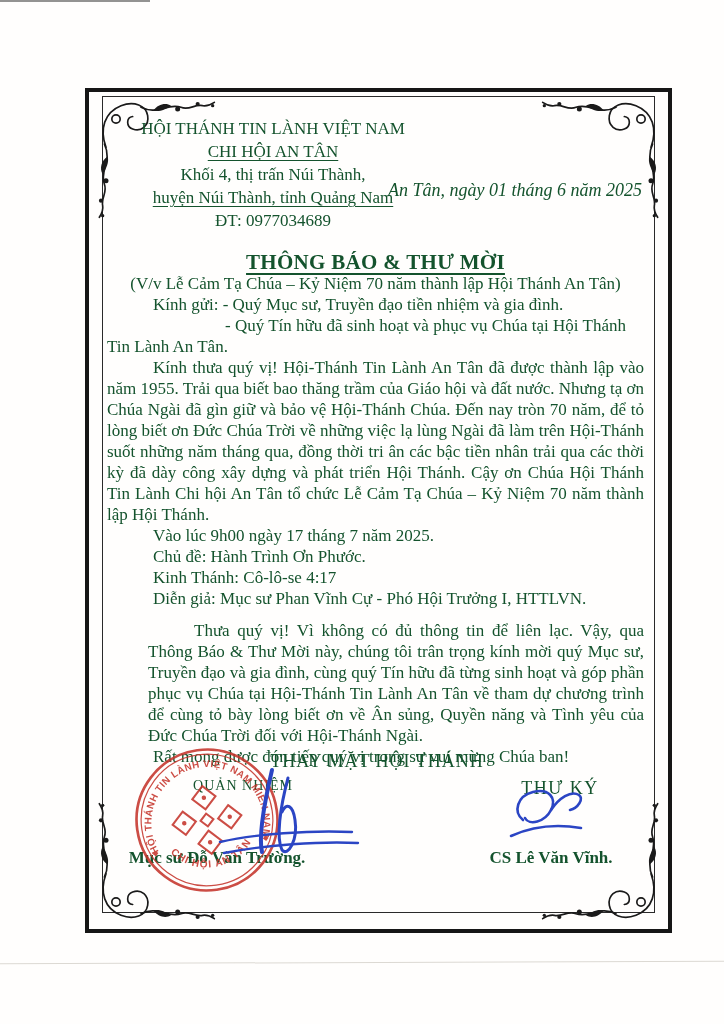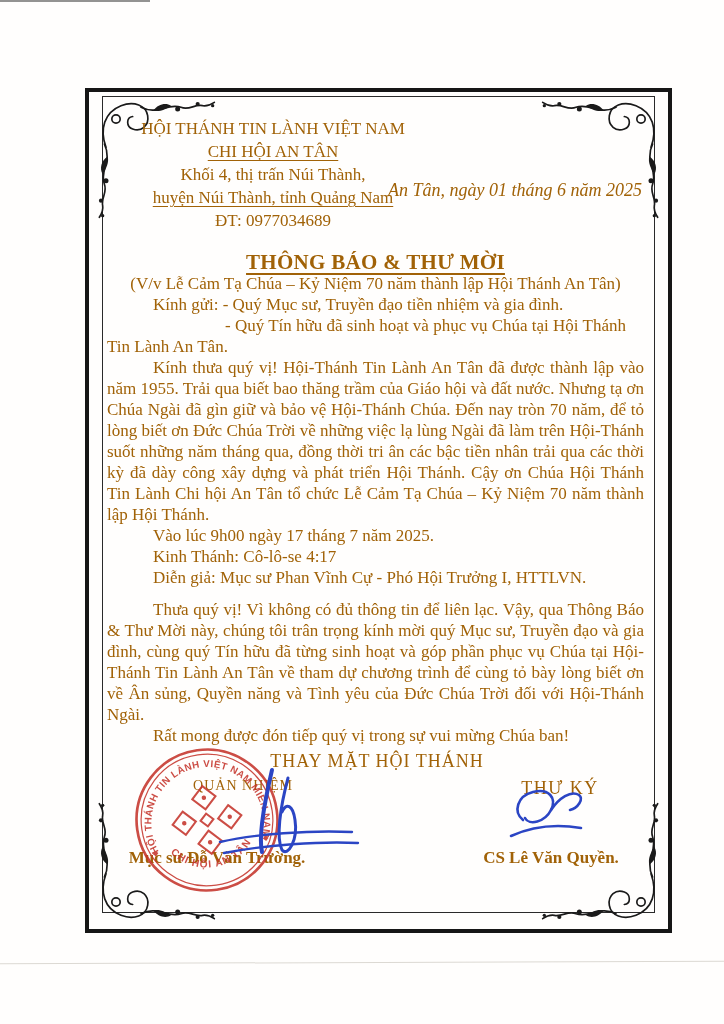--- a/index.html
+++ b/index.html
@@ -1,20 +1,20 @@
 <!DOCTYPE html>
 <html><head>
 <meta charset="utf-8">
 <style>
   html,body{margin:0;padding:0;background:#ffffff;}
   .page{
     position:relative; width:724px; height:1024px; margin:0 auto;
     background:#fffefd; overflow:hidden;
     font-family:"Liberation Serif","DejaVu Serif",serif;
-    color:#a16207;
+    color:#14532d;
   }
   .scan-artifact-top{position:absolute;left:0;top:0;width:150px;height:2px;background:#3a3a3a;opacity:.55;}
   .paper-edge{position:absolute;left:-10px;top:962px;width:744px;height:1px;background:#dcd9d3;transform:rotate(-.2deg);}
   
   .frame{position:absolute;left:85px;top:88px;width:579px;height:837px;border:4px solid #161616;}
   .frame-inner{position:absolute;left:13px;top:4px;right:13px;bottom:16px;border:1px solid #2a2a2a;}
   .corner{position:absolute;width:125px;height:125px;}
   .corner.tl{left:2px;top:2px;}
   .corner.tr{right:2px;top:2px;transform:scaleX(-1);}
   .corner.bl{left:2px;bottom:2px;transform:scaleY(-1);}
@@ -24,21 +24,21 @@
   .letterhead{position:relative;height:127px;margin-top:12px;}
   .lh-left{position:absolute;left:5px;top:0;width:322px;text-align:center;line-height:23px;font-size:17px;}
   .u{text-decoration:underline;text-underline-offset:3px;}
   .lh-date{position:absolute;right:2px;top:63px;font-style:italic;font-size:18px;}
   .title{text-align:center;margin-top:8px;font-weight:bold;font-size:21px;letter-spacing:.3px;}
   .title span{text-decoration:underline;text-decoration-thickness:2px;text-underline-offset:4px;}
   .subject{text-align:center;margin-top:0;}
   .indent{text-indent:46px;}
   .indent2{text-indent:118px;}
   .just{text-align:justify;}
-  .p2{margin-top:11px;}
+  .p2{margin-top:11px;margin-left:41px;}
   
   .abs-c{position:absolute;transform:translateX(-50%);white-space:nowrap;}
   .thaymat{left:377px;top:751px;font-size:18px;letter-spacing:1px;}
   .role-left{left:243px;top:778px;font-size:14px;letter-spacing:1px;}
   .role-right{left:560px;top:778px;font-size:18px;letter-spacing:1.5px;}
   .name{font-weight:bold;font-size:17px;}
   .name-left{left:217px;top:848px;}
   .name-right{left:551px;top:848px;}
   .stamp{position:absolute;left:133px;top:746px;width:148px;height:148px;transform:rotate(-8deg);opacity:.88;}
   .sig{position:absolute;}
@@ -147,33 +147,34 @@
     <div class="title"><span>THÔNG BÁO &amp; THƯ MỜI</span></div>
 
     <div class="subject">(V/v Lễ Cảm Tạ Chúa – Kỷ Niệm 70 năm thành lập Hội Thánh An Tân)</div>
 
     <div class="indent">Kính gửi: - Quý Mục sư, Truyền đạo tiền nhiệm và gia đình.</div>
     <div class="indent2">- Quý Tín hữu đã sinh hoạt và phục vụ Chúa tại Hội Thánh Tin Lành An Tân.</div>
 
     <div class="indent just">Kính thưa quý vị! Hội-Thánh Tin Lành An Tân đã được thành lập vào năm 1955. Trải qua biết bao thăng trầm của Giáo hội và đất nước. Nhưng tạ ơn Chúa Ngài đã gìn giữ và bảo vệ Hội-Thánh Chúa. Đến nay tròn 70 năm, để tỏ lòng biết ơn Đức Chúa Trời về những việc lạ lùng Ngài đã làm trên Hội-Thánh suốt những năm tháng qua, đồng thời tri ân các bậc tiền nhân trải qua các thời kỳ đã dày công xây dựng và phát triển Hội Thánh. Cậy ơn Chúa Hội Thánh Tin Lành Chi hội An Tân tổ chức Lễ Cảm Tạ Chúa – Kỷ Niệm 70 năm thành lập Hội Thánh.</div>
 
     <div class="indent">Vào lúc 9h00 ngày 17 tháng 7 năm 2025.</div>
+    <div class="indent">Chủ đề: Hành Trình Ơn Phước.</div>
     <div class="indent">Kinh Thánh: Cô-lô-se 4:17</div>
     <div class="indent">Diễn giả: Mục sư Phan Vĩnh Cự - Phó Hội Trưởng I, HTTLVN.</div>
 
     <div class="indent just p2">Thưa quý vị! Vì không có đủ thông tin để liên lạc. Vậy, qua Thông Báo &amp; Thư Mời này, chúng tôi trân trọng kính mời quý Mục sư, Truyền đạo và gia đình, cùng quý Tín hữu đã từng sinh hoạt và góp phần phục vụ Chúa tại Hội-Thánh Tin Lành An Tân về tham dự chương trình để cùng tỏ bày lòng biết ơn về Ân sủng, Quyền năng và Tình yêu của Đức Chúa Trời đối với Hội-Thánh Ngài.</div>
 
     <div class="indent">Rất mong được đón tiếp quý vị trong sự vui mừng Chúa ban!</div>
   </div>
 
   <div class="abs-c thaymat">THAY MẶT HỘI THÁNH</div>
   <div class="abs-c role-left">QUẢN NHIỆM</div>
   <div class="abs-c role-right">THƯ KÝ</div>
   <div class="abs-c name name-left">Mục sư Đỗ Văn Trường.</div>
-  <div class="abs-c name name-right">CS Lê Văn Quyền.</div>
+  <div class="abs-c name name-right">CS Lê Văn Vĩnh.</div>
 
   <svg class="stamp" viewBox="0 0 145 145">
     <defs>
       <path id="arcTop" d="M 26,105 A 55,55 0 1 1 119,105"></path>
       <path id="arcBottom" d="M 32,99 A 51,51 0 0 0 113,99"></path>
     </defs>
     <g stroke="#c5352c" fill="none">
       <circle cx="72.5" cy="72.5" r="69" stroke-width="2.6"></circle>
       <circle cx="72.5" cy="72.5" r="64.5" stroke-width="1.2"></circle>
     </g>

